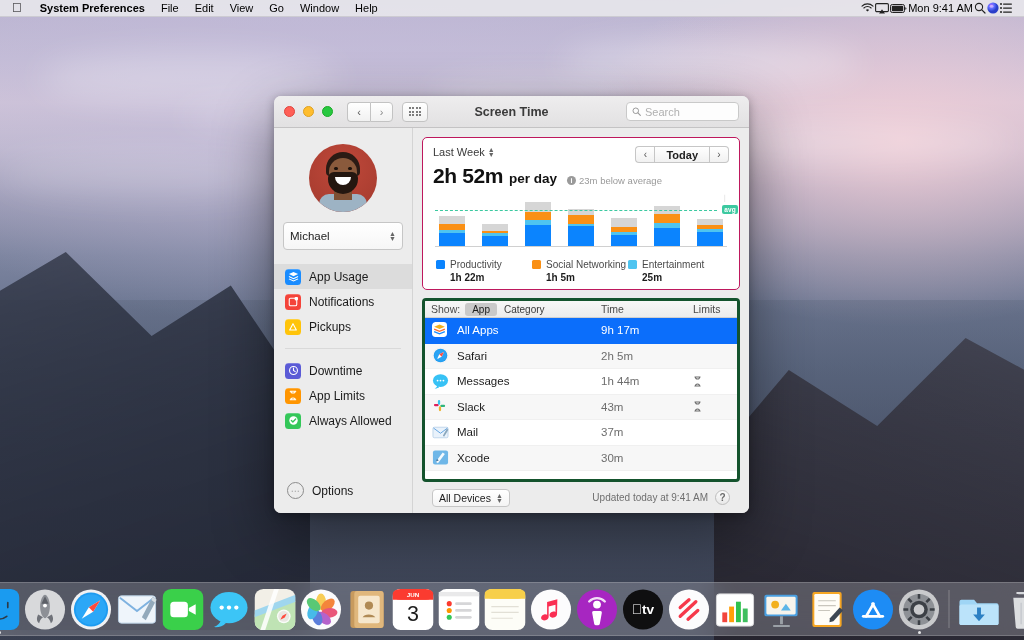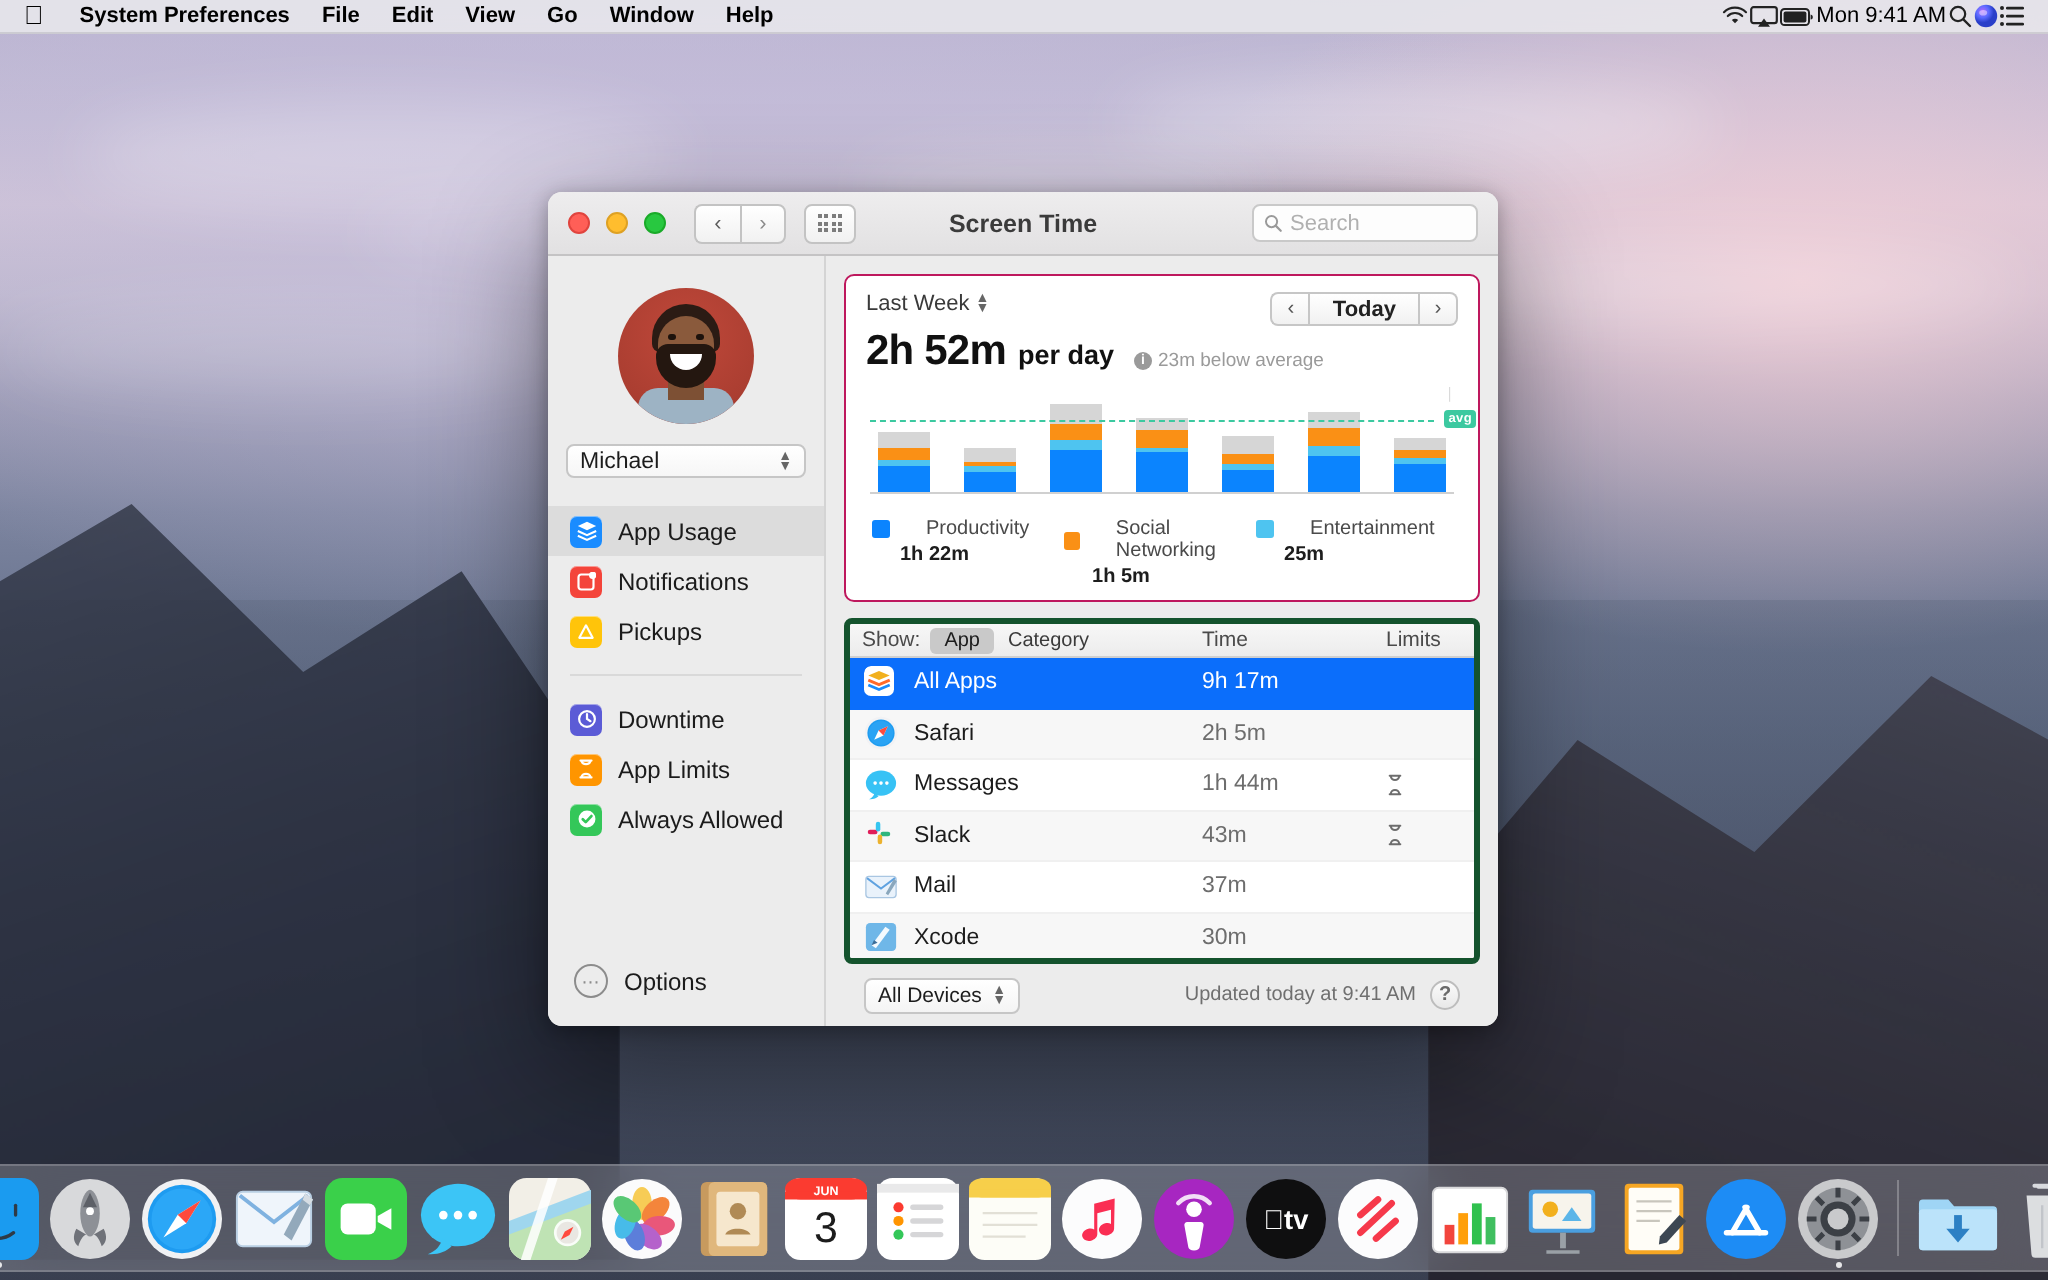--- a/index.html
+++ b/index.html
@@ -76,21 +76,21 @@
     position:absolute; left:0; top:0; width:1024px; height:17px;
     background: rgba(236,236,238,.82);
     backdrop-filter: blur(16px);
     display:flex; align-items:center;
     padding:0 8px; gap:0;
     font-size:11px; color:#000;
     border-bottom:1px solid rgba(0,0,0,.10);
     z-index:30;
   }
   .apple-logo { font-size:13px; line-height:1; margin:0 10px 1px 4px; }
-  .menu-item { padding:0 8px; white-space:nowrap; line-height:17px;font-weight:bold; }
+  .menu-item { padding:0 8px; white-space:nowrap; line-height:17px; }
   .menu-item.bold { font-weight:bold; }
   .menubar-right { margin-left:auto; display:flex; align-items:center; gap:1px; padding-right:4px; }
   .mb-icon { display:flex; align-items:center; justify-content:center; }
   .mb-clock { font-size:11px; white-space:nowrap; }
 
   
   .window {
     position:absolute; left:274px; top:96px; width:475px; height:417px;
     background:#ececec;
     border-radius:7px;
@@ -154,21 +154,21 @@
   .av-hair{position:absolute;left:17px;top:8px;width:34px;height:24px;border-radius:17px 17px 4px 4px;background:#2b1b14;}
   .av-face{position:absolute;left:20px;top:14px;width:28px;height:33px;border-radius:14px 14px 13px 13px;background:#8a5a3c;}
   .av-beard{position:absolute;left:19px;top:28px;width:30px;height:22px;border-radius:6px 6px 15px 15px;background:#241710;}
   .av-smile{position:absolute;left:26px;top:33px;width:16px;height:8px;border-radius:0 0 9px 9px;background:#fff;}
   .av-eyeL{position:absolute;left:25px;top:23px;width:4px;height:2.6px;border-radius:2px;background:#1d120c;}
   .av-eyeR{position:absolute;left:39px;top:23px;width:4px;height:2.6px;border-radius:2px;background:#1d120c;}
   .av-shirt{position:absolute;left:10px;top:50px;width:48px;height:22px;border-radius:10px 10px 0 0;background:#9db3c4;}
   .av-neck{position:absolute;left:25px;top:44px;width:18px;height:12px;background:#7d5034;}
 
   .user-select {
-    margin:10px 9px 0 9px; height:17px; border-radius:4px;
+    margin:10px 9px 0 9px; height:28px; border-radius:4px;
     background:linear-gradient(to bottom,#fff,#f6f6f6);
     border:1px solid #c6c6c6;
     display:flex; align-items:center; padding:0 6px;
     font-size:11.5px; color:#1c1c1c;
   }
   .stepper { margin-left:auto; display:flex; flex-direction:column; align-items:center; line-height:5px; color:#666; font-size:7px; }
 
   .side-list { margin-top:14px; }
   .side-item {
     display:flex; align-items:center; gap:8px;
@@ -236,21 +236,21 @@
   }
   .avg-tag {
     position:absolute; right:-11px; bottom:36px; z-index:4;
     background:#3cc9a0; color:#fff; font-size:6.5px; font-weight:bold;
     padding:1px 2px; border-radius:2px; letter-spacing:.2px;
   }
   .ytick { position:absolute; right:0px; font-size:6px; color:#cfcfcf; z-index:1; }
 
   .legend { display:flex; margin-top:7px; padding:0 2px 0 3px; }
   .lg { width:33%; }
-  .lg-top { display:flex; align-items:center; gap:18px; }
+  .lg-top { display:flex; align-items:center; gap:5px; }
   .lg-sw { width:9px;height:9px;border-radius:1.5px; }
   .lg-name { font-size:10px; color:#4a4a4a; }
   .lg-val { font-size:10px; font-weight:bold; color:#1d1d1d; margin-top:2px; margin-left:14px; }
 
   
   .table-wrap {
     margin-top:8px; background:#fff; border:3px solid #14532d; border-radius:4px;
     flex:1; min-height:0; display:flex; flex-direction:column; overflow:hidden;
   }
   .thead {

